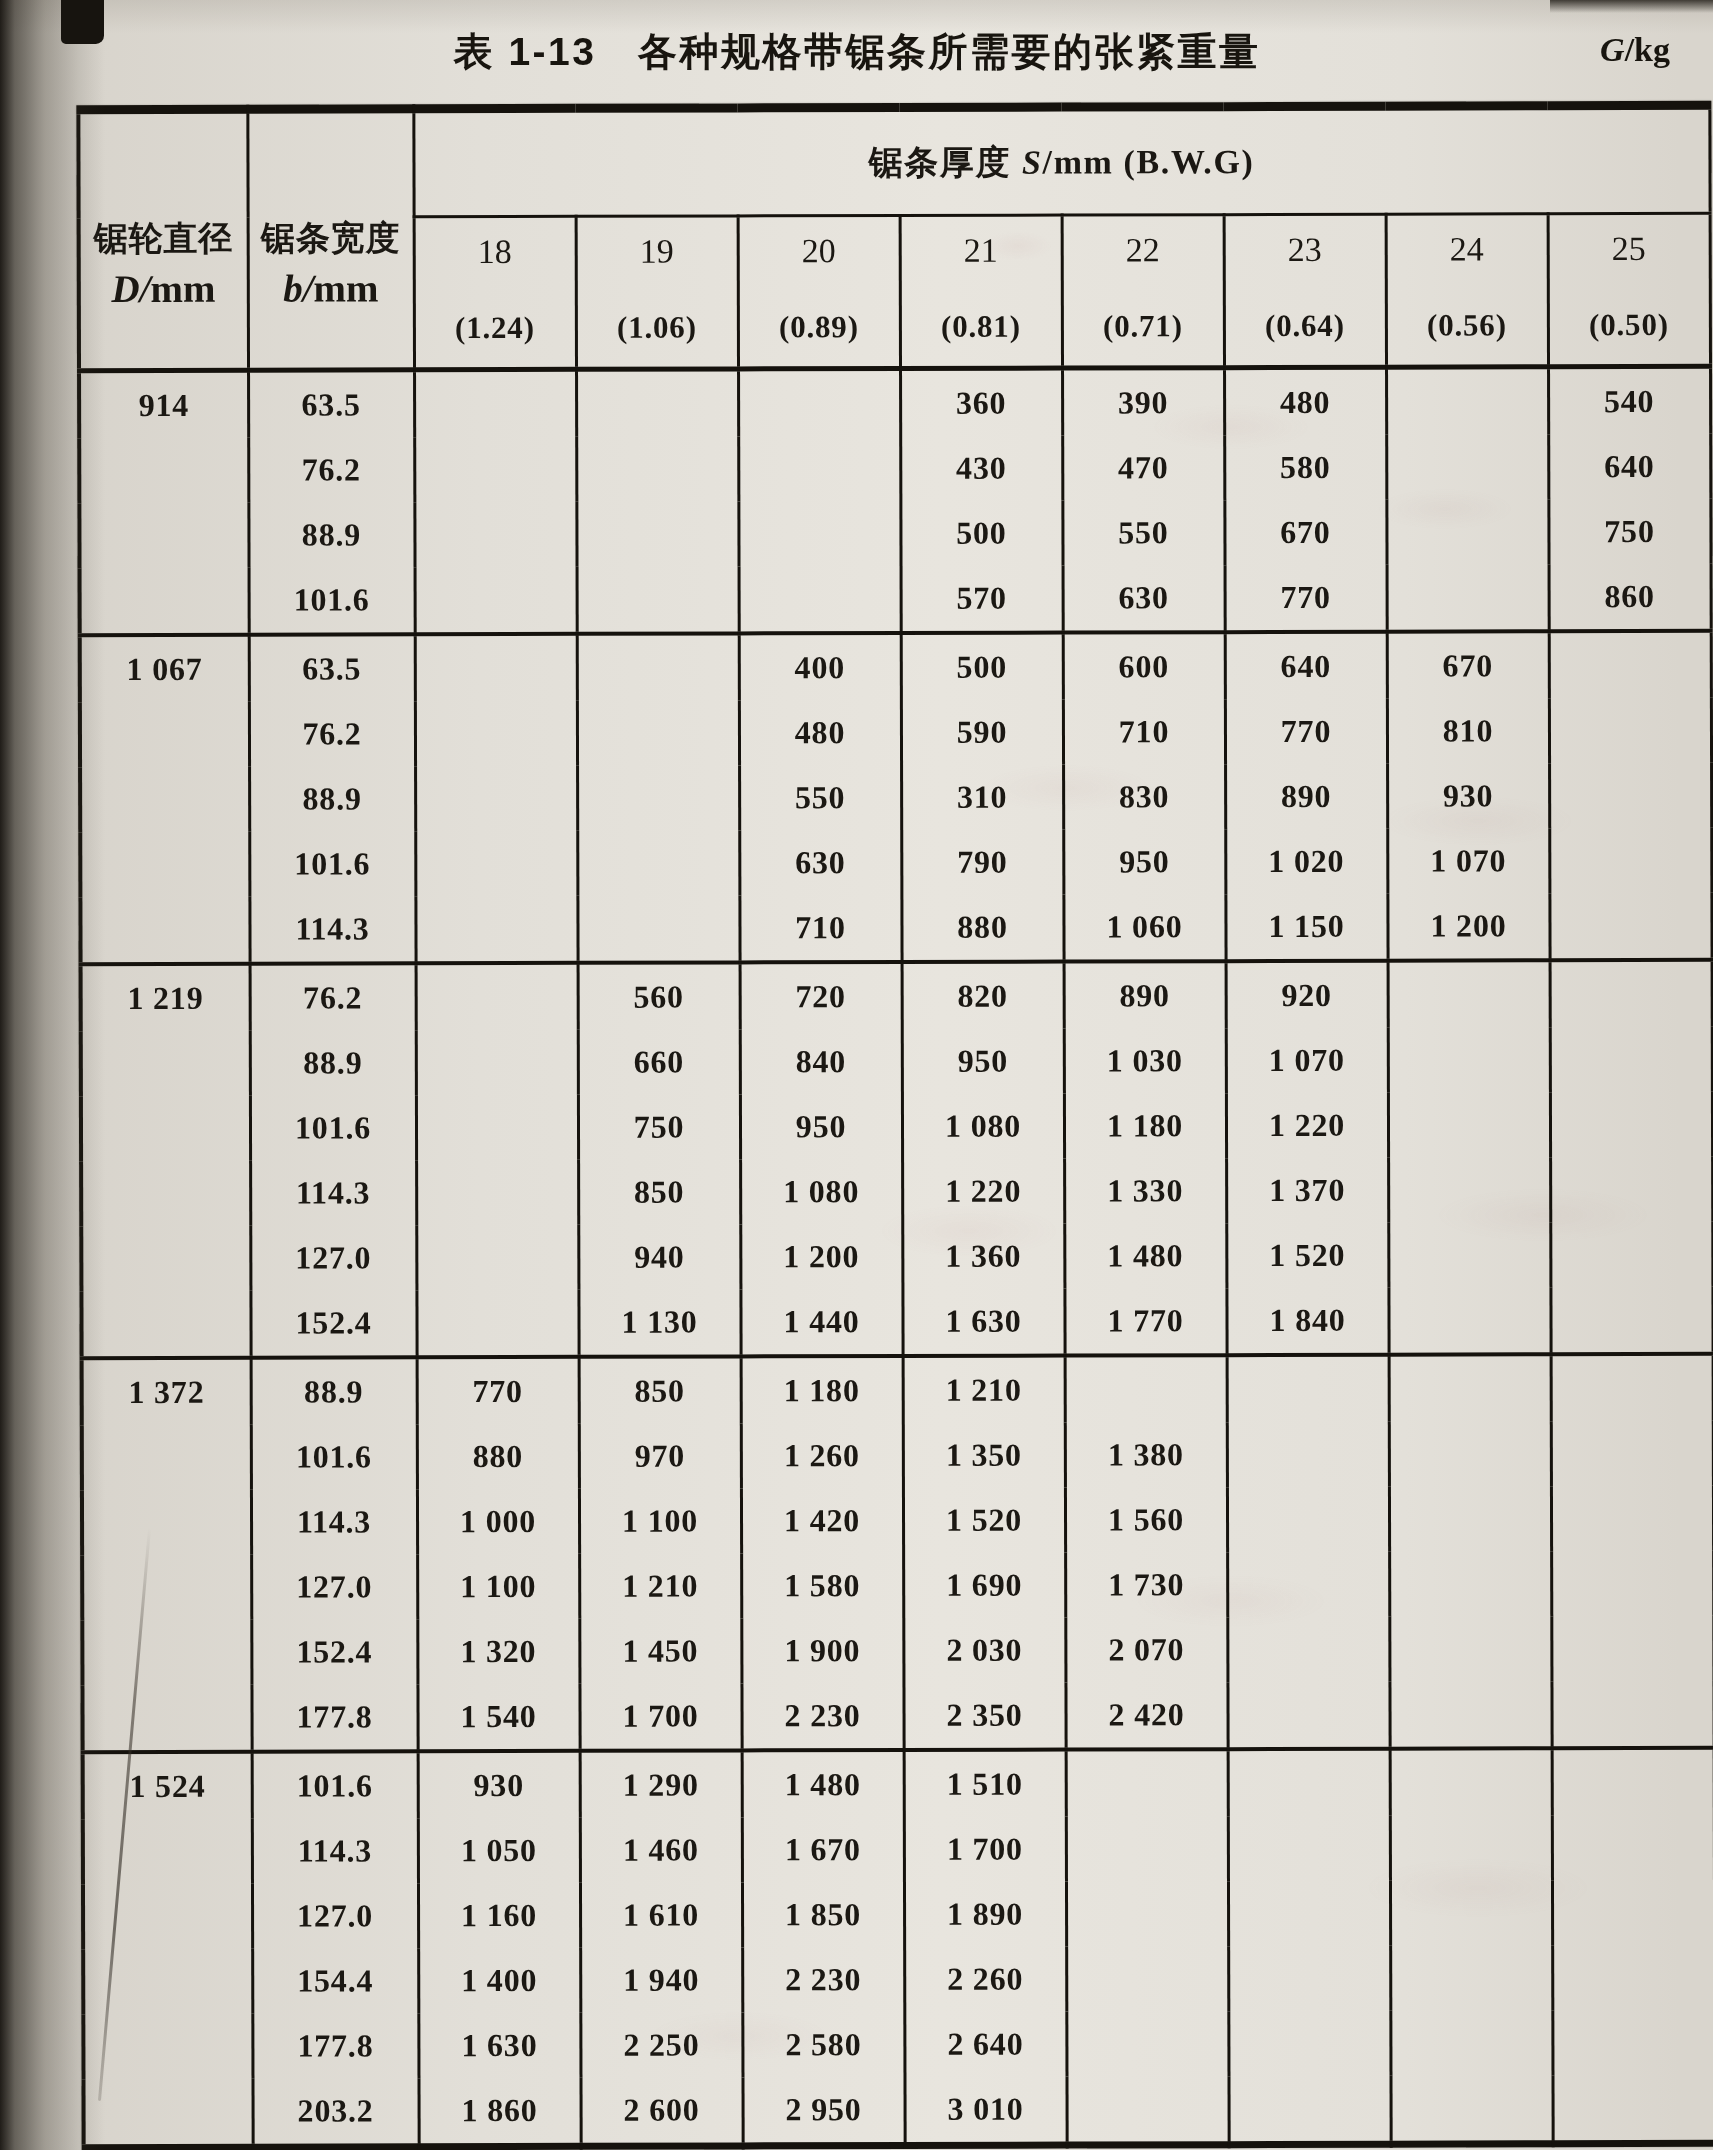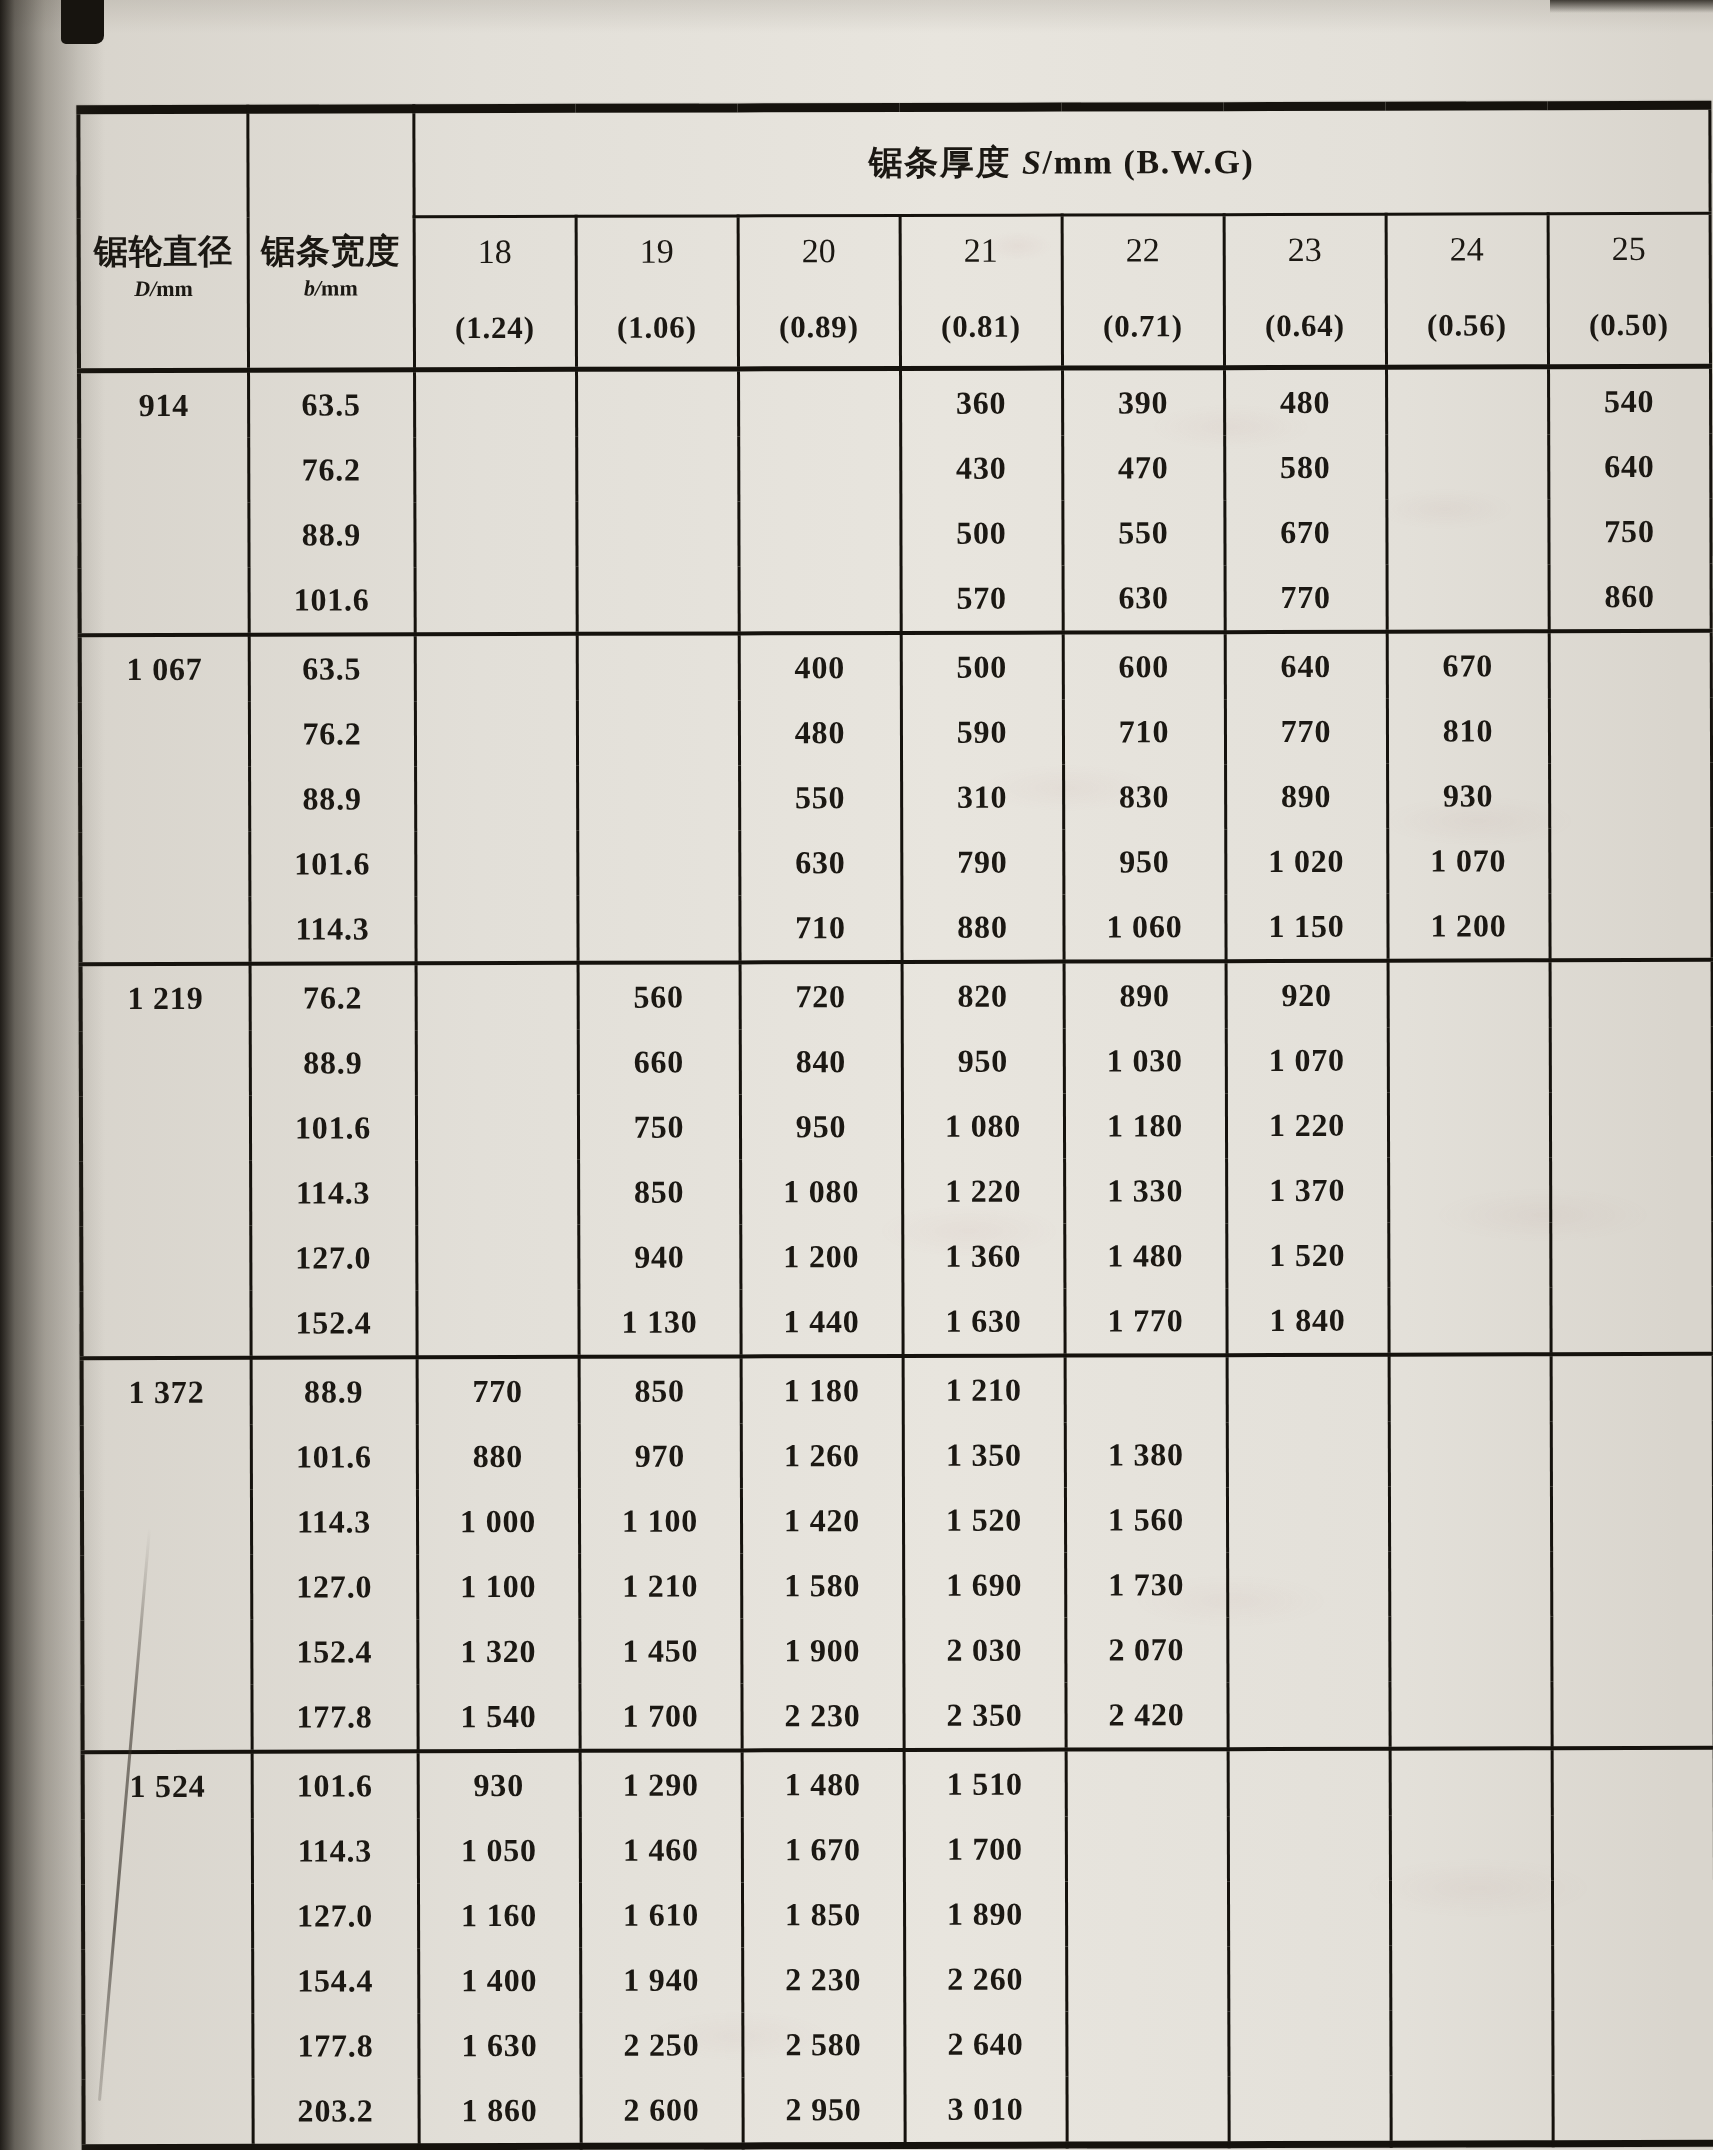--- a/index.html
+++ b/index.html
@@ -65,21 +65,21 @@
     border-right:3.3px solid #15120d;
   }
   th,td{border-left:3.3px solid #15120d;padding:0;vertical-align:middle;text-align:center;}
   thead{border-bottom:5.7px solid #15120d;}
   thead th{font-weight:bold;}
   th.h-merged{height:254px;vertical-align:middle;}
   th.h-merged .zh-line{
     font-family:Liberation Sans, sans-serif;
     font-size:34px;letter-spacing:0.8px;line-height:1.25;margin-top:53px;
   }
-  th.h-merged .var-line{font-size:22px;font-weight:bold;line-height:1.5;}
+  th.h-merged .var-line{font-size:39px;font-weight:bold;line-height:1.5;}
   .var-line::first-letter{font-style:italic;}
   th.span-h{
     height:102px;border-bottom:3.3px solid #15120d;vertical-align:middle;
     font-family:"Liberation Sans","DejaVu Sans",sans-serif;
     font-size:34px;letter-spacing:1.6px;
   }
   th.span-h .svar{font-style:italic;font-family:"Liberation Serif","DejaVu Serif",serif;}
   th.span-h .srest{font-family:"Liberation Serif","DejaVu Serif",serif;font-weight:bold;}
   th.gauge-cell{height:149px;vertical-align:middle;}
   .gnum{font-size:34px;font-weight:normal;line-height:1;margin-top:-6.6px;}
@@ -89,20 +89,24 @@
   td.dia{font-size:33px;}
   
   .scan-table{box-shadow:0 0 1.6px rgba(20,17,12,.35);}
 </style>
 </head>
 <body>
 
 <div class="page">
   <div class="bleed"></div>
 
+  <div class="title-row">
+    <div class="doc-title">表 1-13　各种规格带锯条所需要的张紧重量</div>
+    <div class="unit-label"><span class="uvar">G</span><span>/kg</span></div>
+  </div>
 
   <table class="scan-table">
     <colgroup>
       <col style="width:169px">
         <col style="width:166px">
       <col style="width:162px">
         <col style="width:162px">
         <col style="width:162px">
         <col style="width:162px">
       <col style="width:162px">

